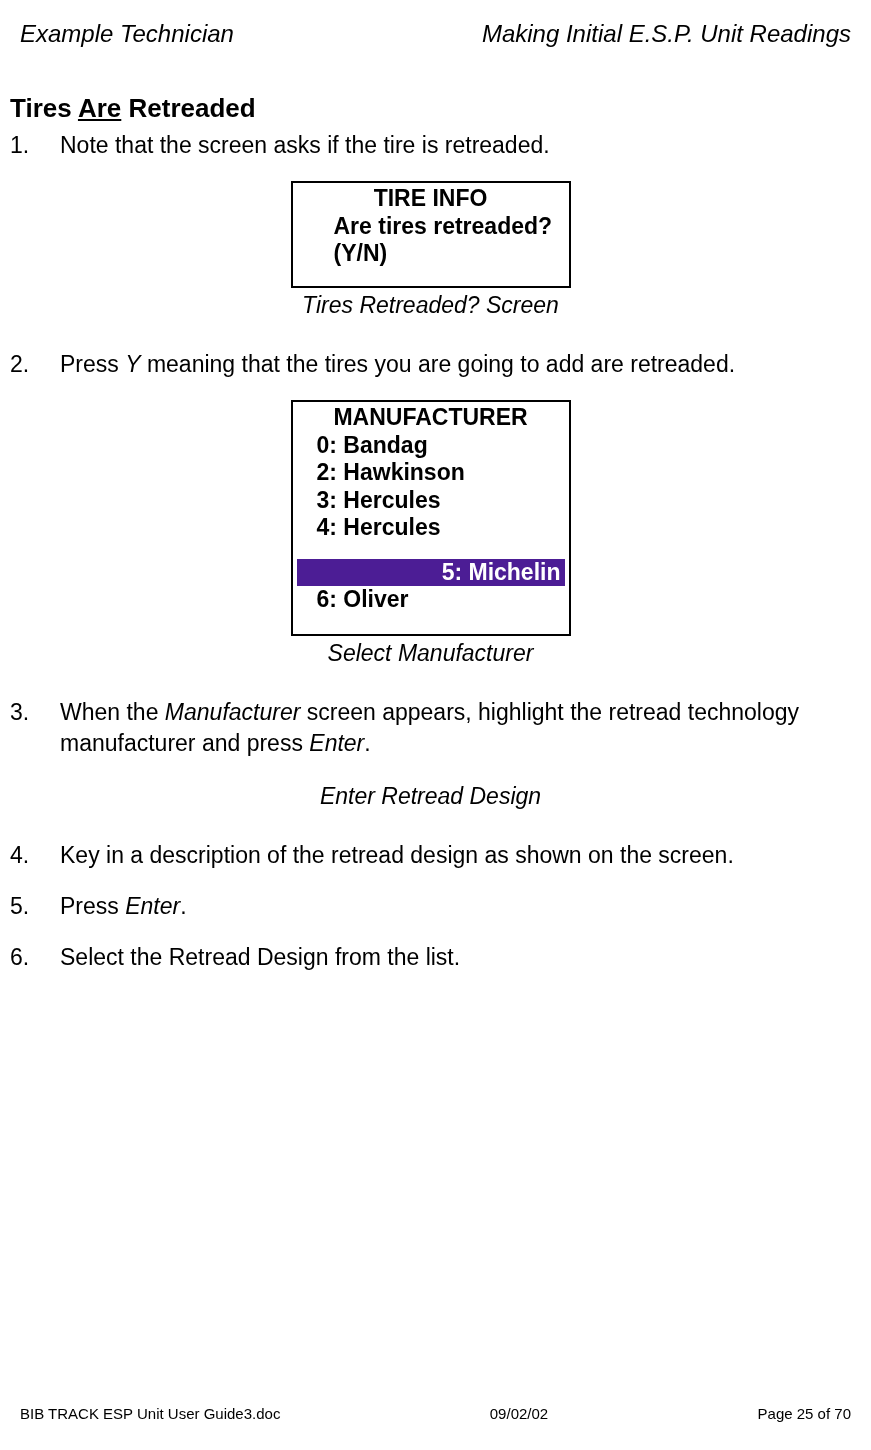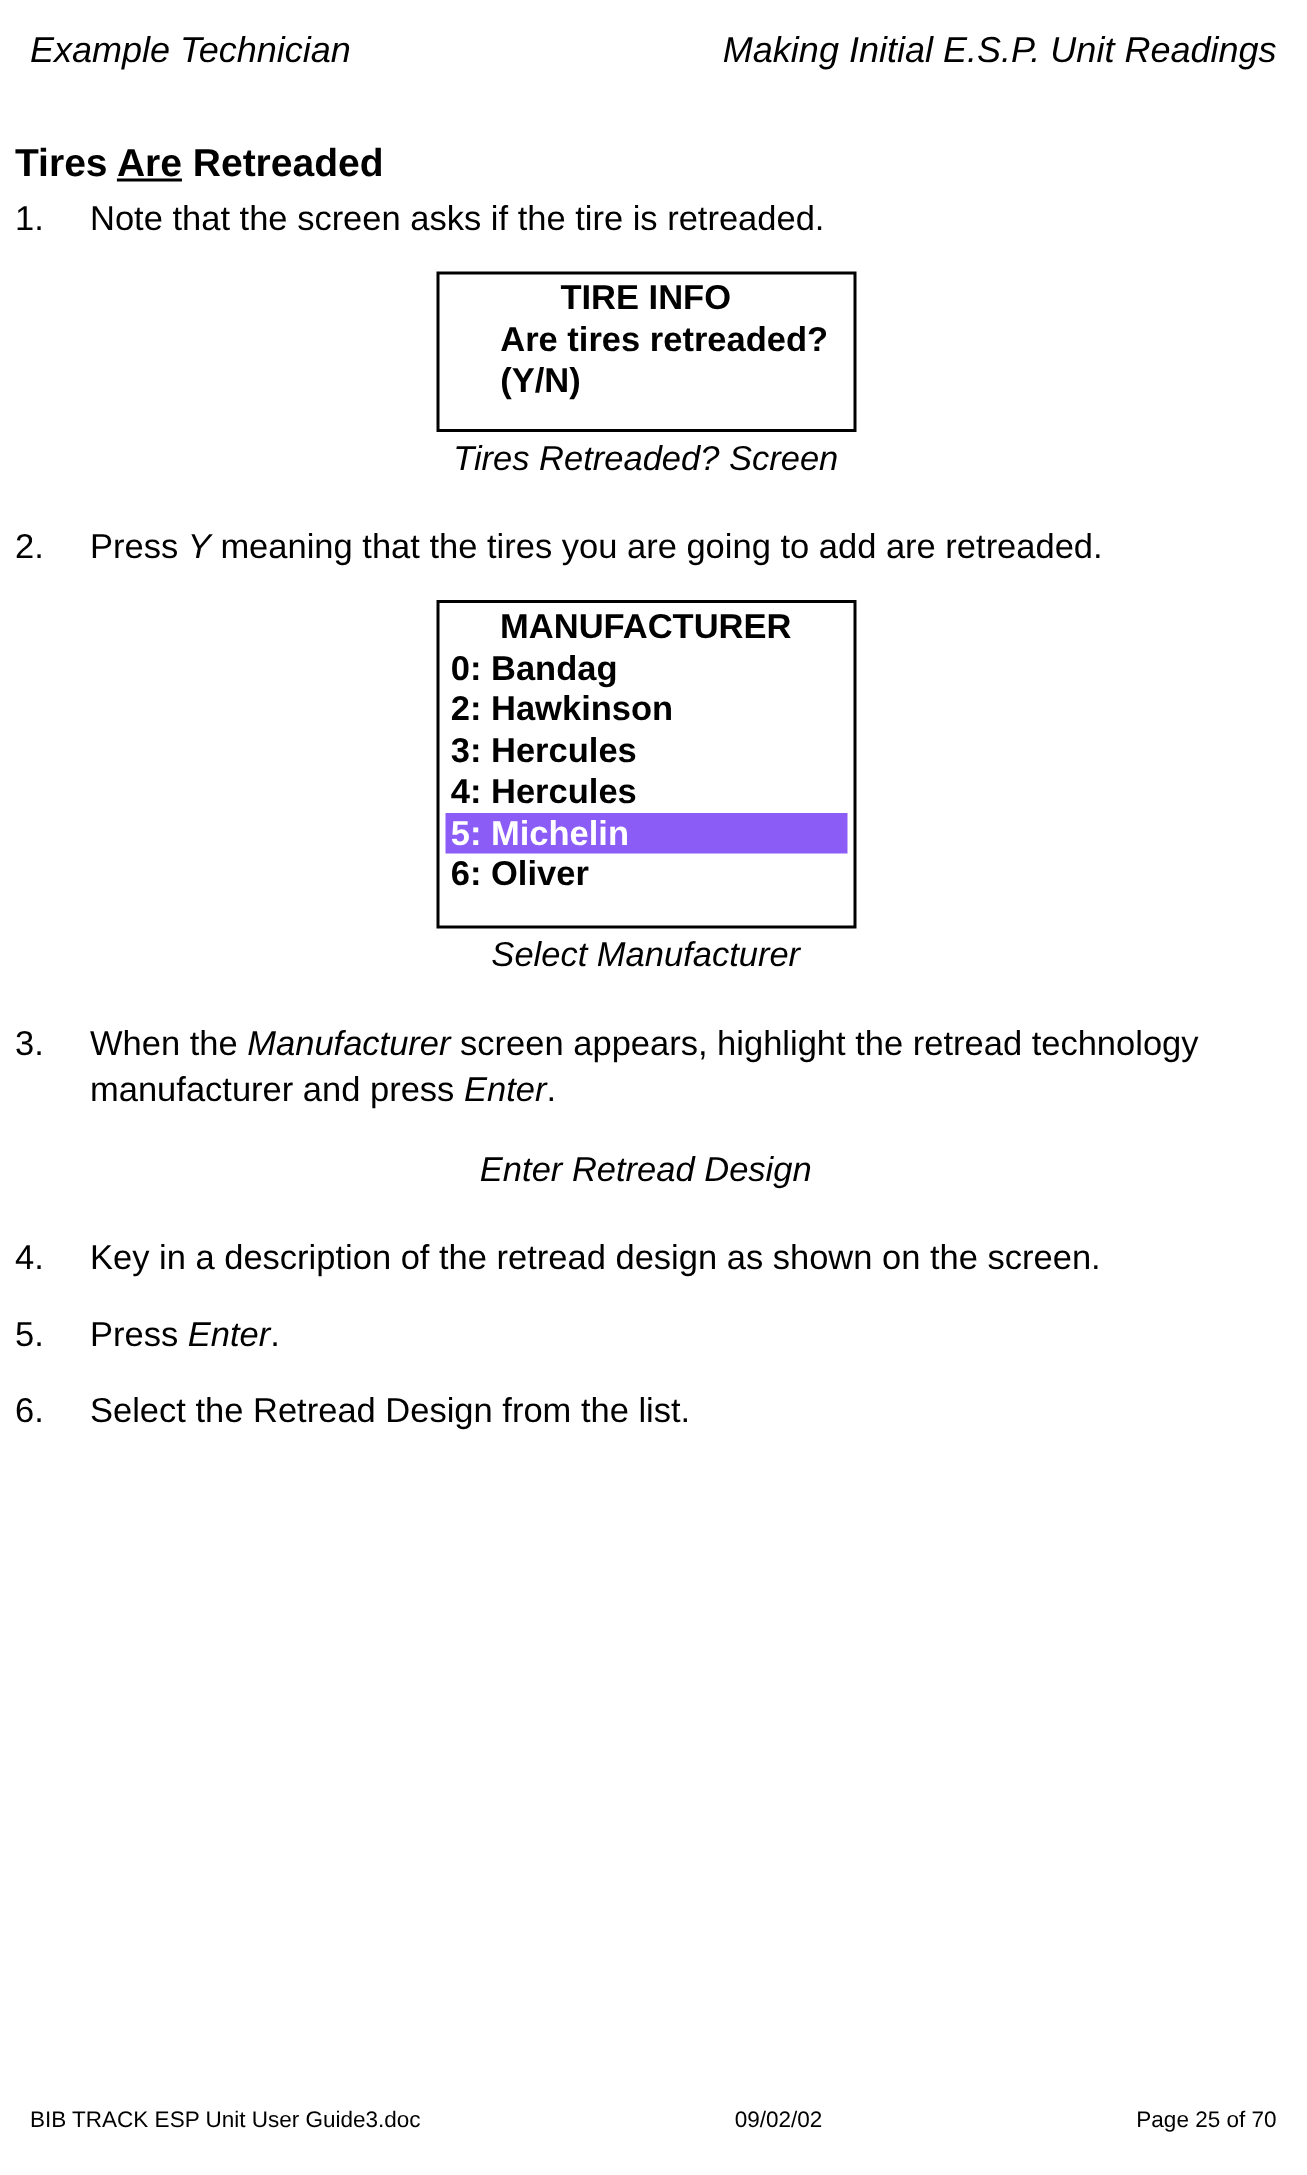--- a/index.html
+++ b/index.html
@@ -82,26 +82,27 @@
     padding: 2px 0 18px 0;
   }
   .screen1 .title { text-align: center; }
   .screen1 .line { padding: 0 10px; margin-left: 31px; }
   
   .screen2 {
     width: 280px;
     padding: 0 0 20px 0;
   }
   .screen2 .title { text-align: center; padding-top: 2px; }
-  .screen2 .opt { padding: 0 8px; }
+  .screen2 .opt { padding: 0 24px; }
   .screen2 .sel {
-    background: #8b5cf6;
+    background: #4c1d95;
     color: #fff;
-    margin: 0 4px 0 4px;
+    margin: 17px 4px 0 4px;
     padding: 0 4px;
+    text-align: right;
   }
   
   .screen3 {
     width: 280px;
     padding: 2px 0 2px 0;
   }
   .screen3 .title { text-align: center; }
   .screen3 .line { padding: 0 8px; }
   .screen3 .input-line {
     border-bottom: 2px solid #000;

